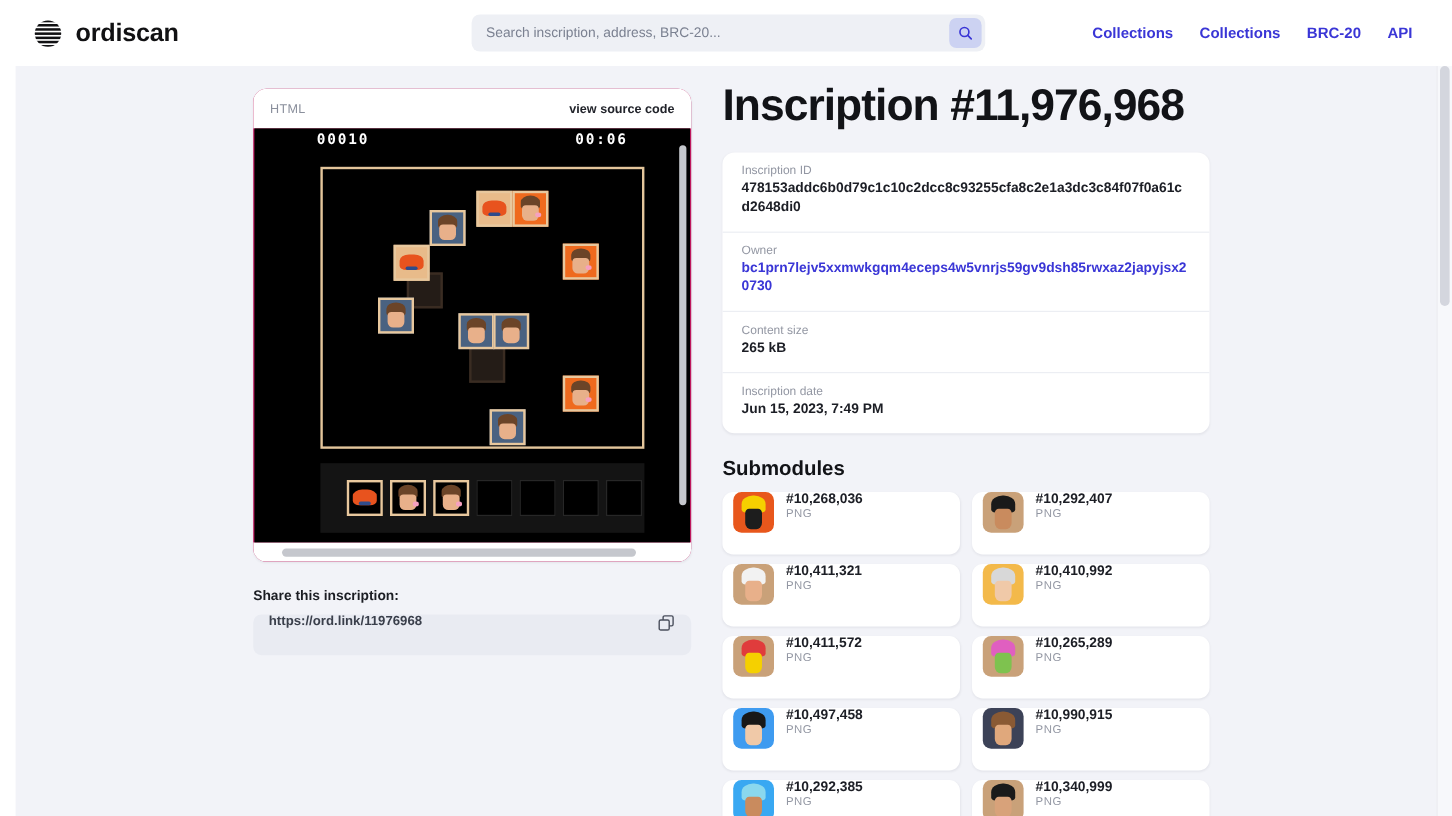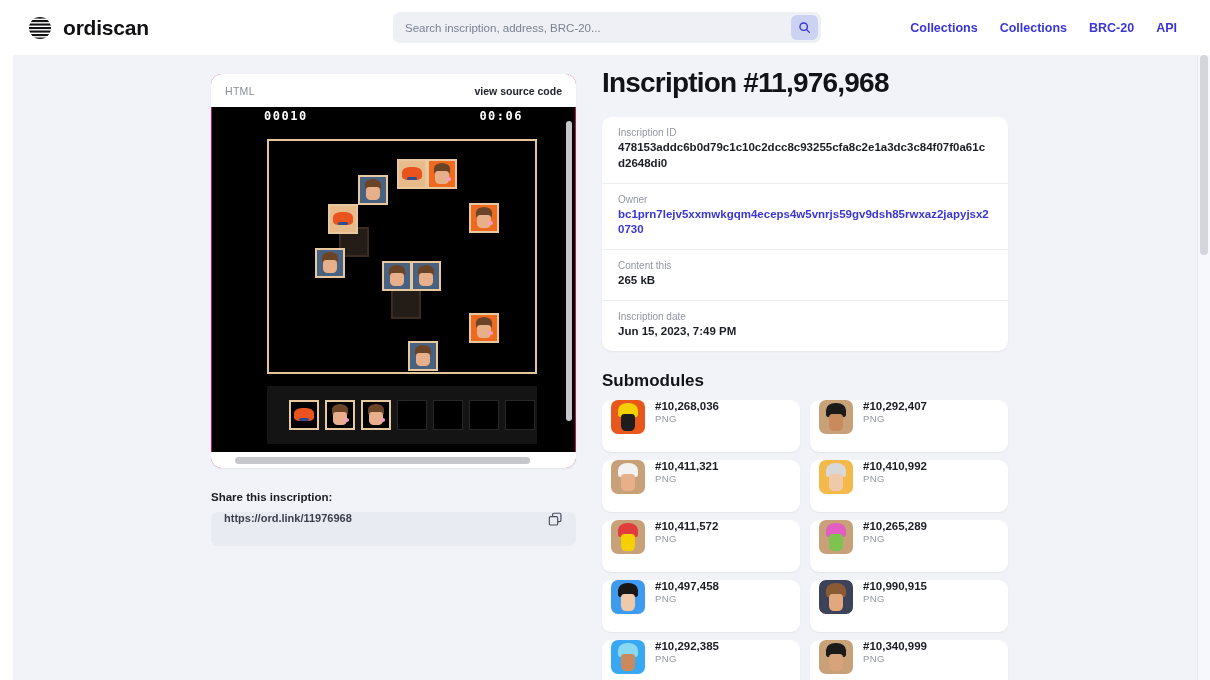--- a/index.html
+++ b/index.html
@@ -227,21 +227,21 @@
     background: none; border: none; cursor: pointer;
     display: flex; align-items: center;
   }
 
   
   .right-col {
     position: absolute; left: 589px; top: 12px;
     width: 406px;
   }
   .page-title {
-    font-size: 28px; font-weight: 800; color: #121317;
+    font-size: 37px; font-weight: 800; color: #121317;
     letter-spacing: -0.8px;
     margin: 0 0 18px 0;
   }
   .info-card {
     width: 406px;
     background: #ffffff;
     border-radius: 10px;
     box-shadow: 0 1px 2px rgba(20,22,40,0.06);
     overflow: hidden;
   }
@@ -478,21 +478,21 @@
       <div class="info-card">
         <div class="info-row">
           <div class="info-key">Inscription ID</div>
           <div class="info-val">478153addc6b0d79c1c10c2dcc8c93255cfa8c2e1a3dc3c84f07f0a61cd2648di0</div>
         </div>
         <div class="info-row">
           <div class="info-key">Owner</div>
           <div class="info-val link">bc1prn7lejv5xxmwkgqm4eceps4w5vnrjs59gv9dsh85rwxaz2japyjsx20730</div>
         </div>
         <div class="info-row">
-          <div class="info-key">Content this</div>
+          <div class="info-key">Content size</div>
           <div class="info-val">265 kB</div>
         </div>
         <div class="info-row">
           <div class="info-key">Inscription date</div>
           <div class="info-val">Jun 15, 2023, 7:49 PM</div>
         </div>
       </div>
 
       <div class="submodules-title">Submodules</div>
 

